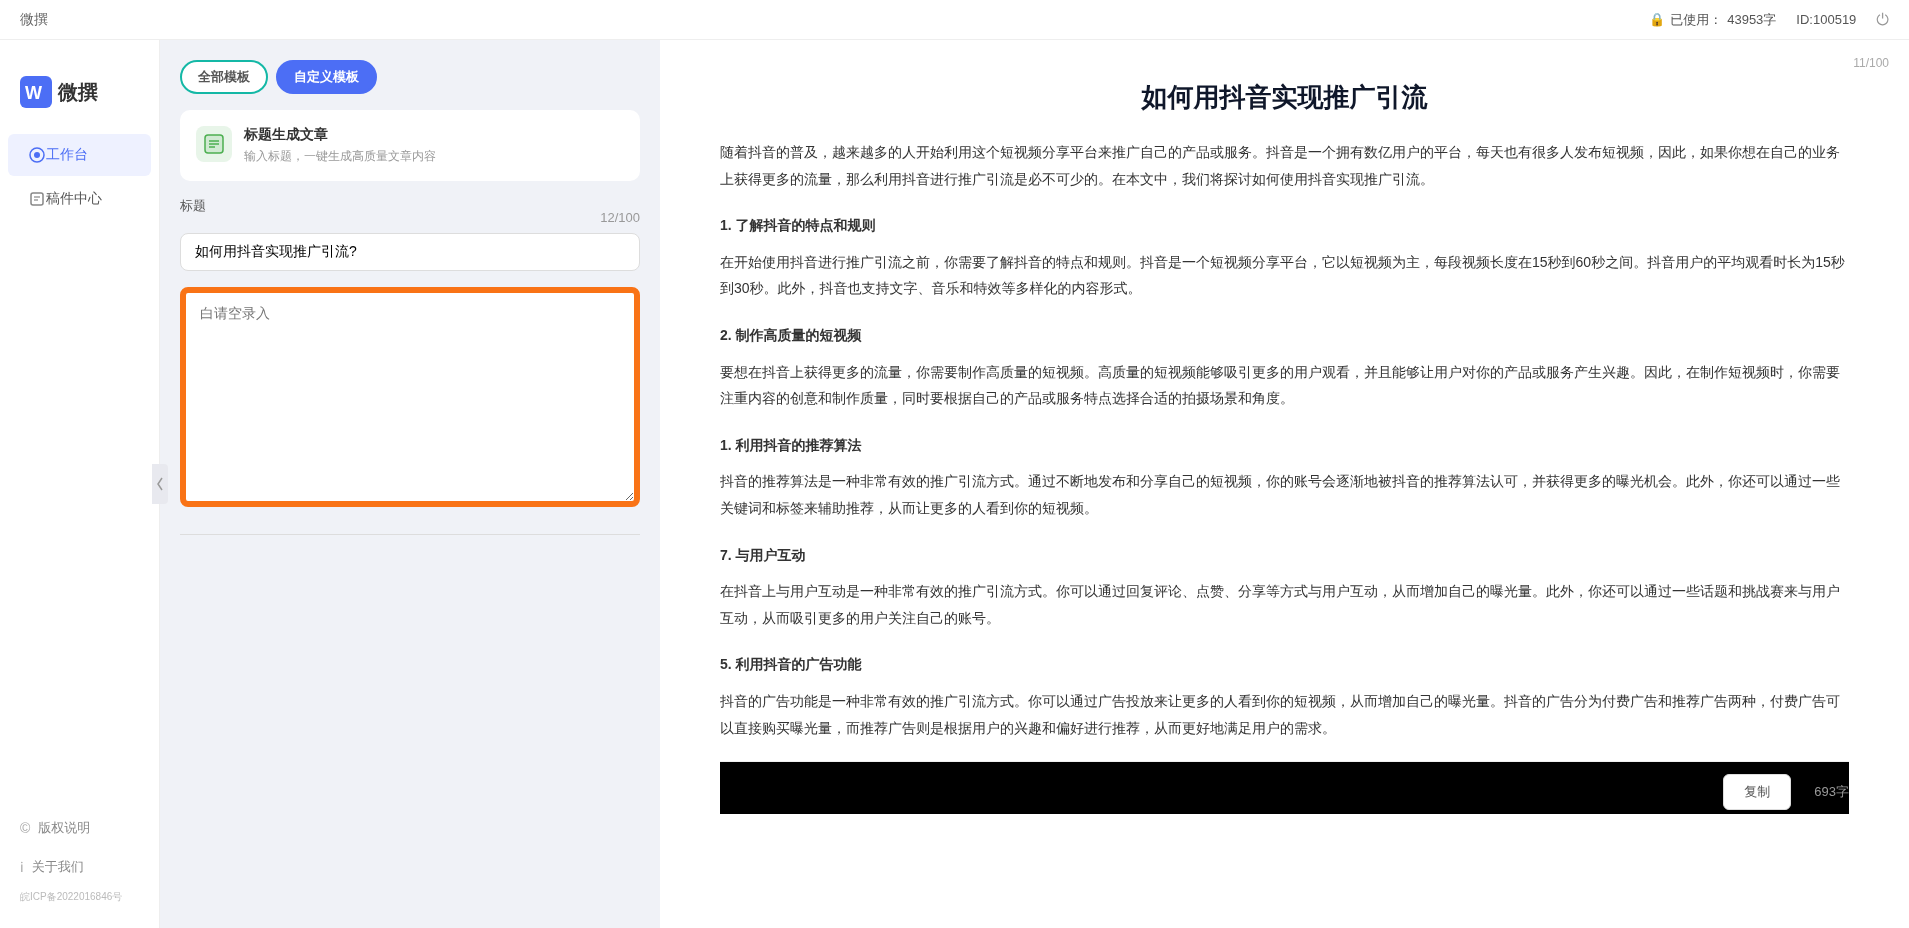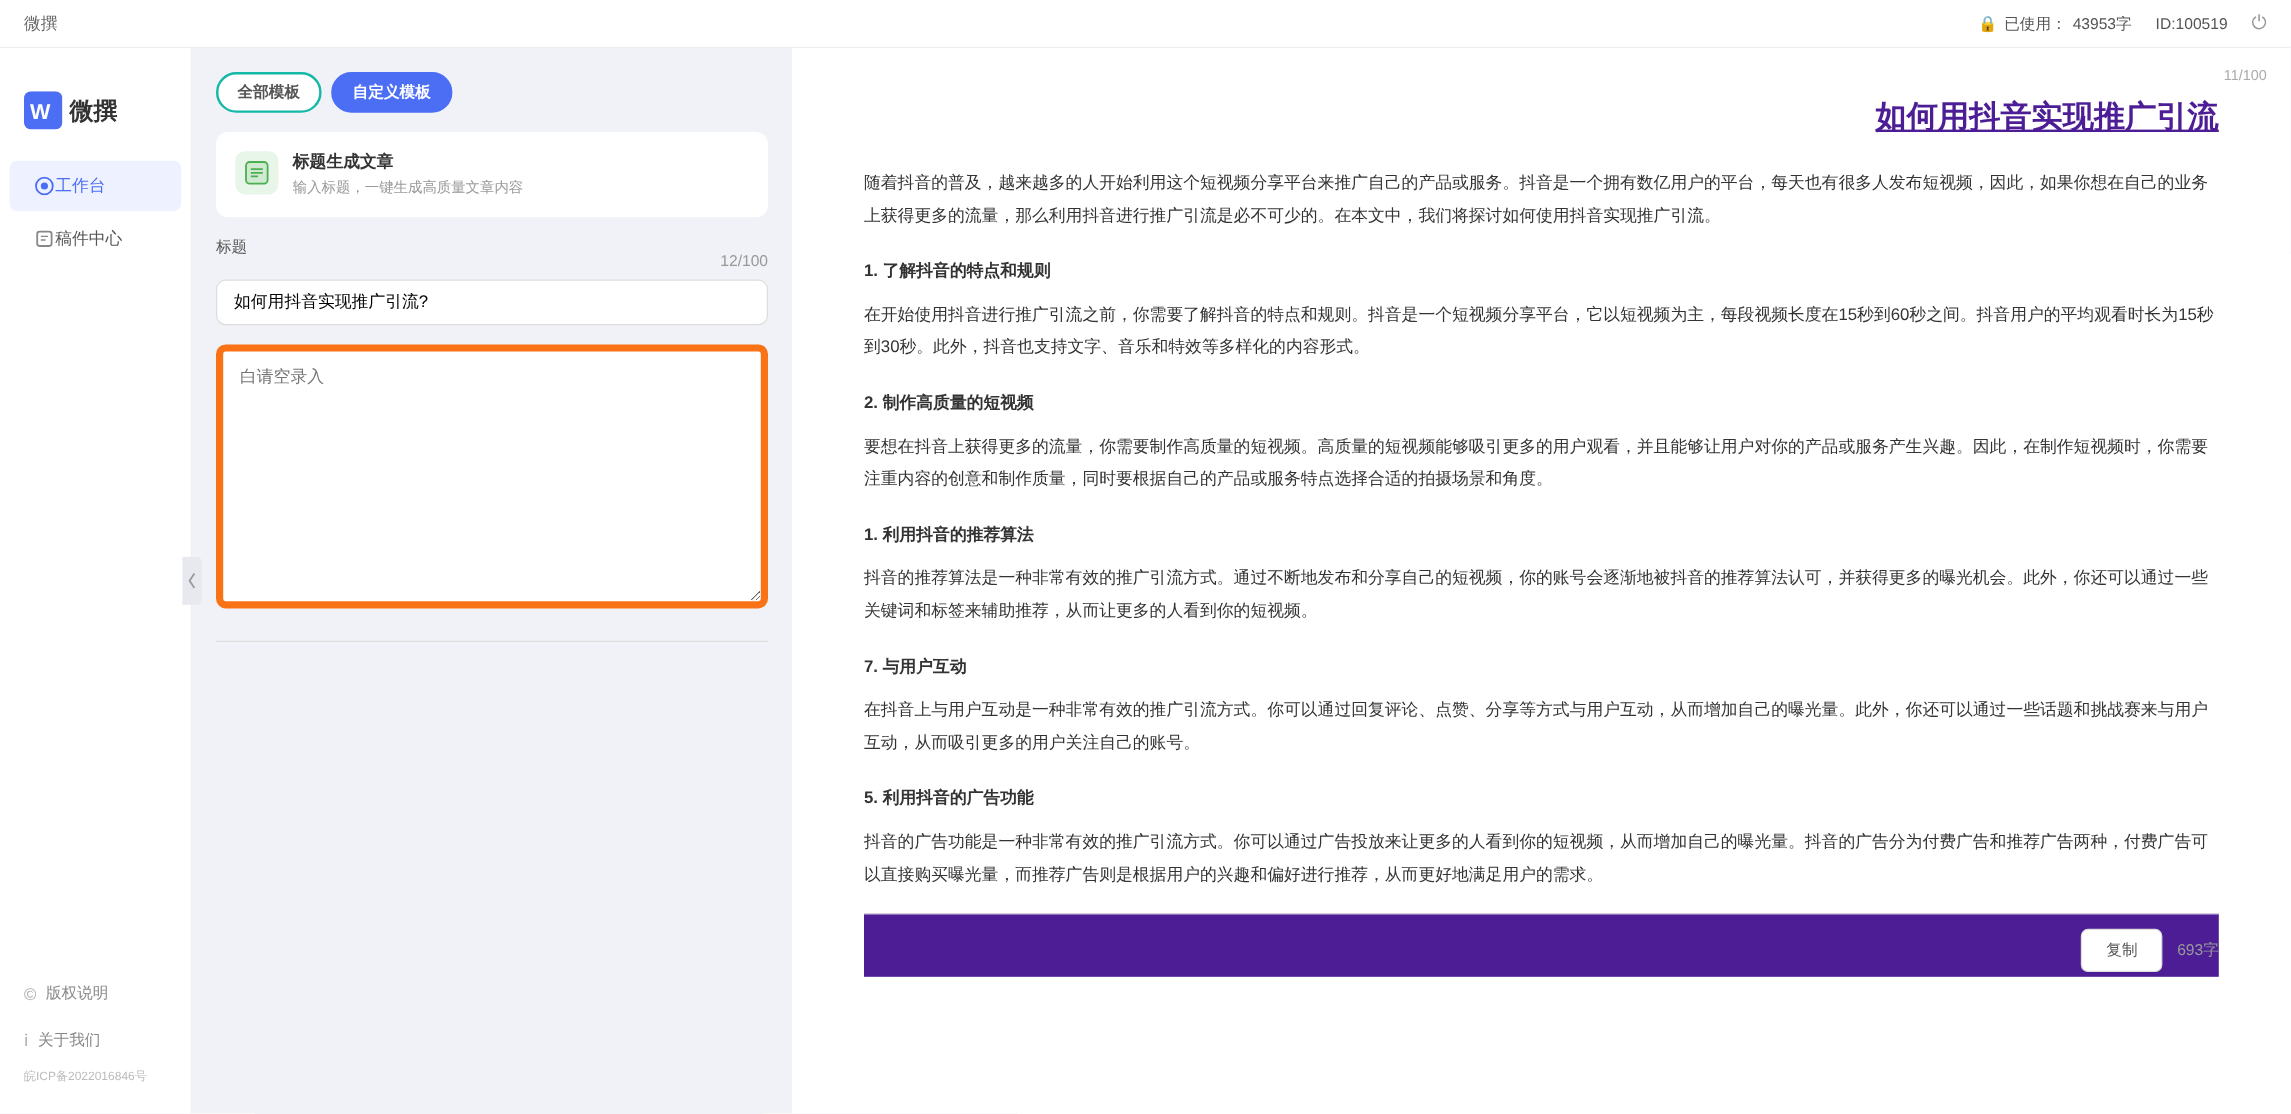--- a/index.html
+++ b/index.html
@@ -48,27 +48,27 @@
     .form-label-count { color: #999; margin-top: 13px; }
     .form-input { width: 100%; padding: 10px 14px; border: 1px solid #ddd; border-radius: 8px; font-size: 14px; background: #fff; resize: none; font-family: inherit; }
     .form-textarea { width: 100%; min-height: 220px; padding: 12px 14px; border: 6px solid #f97316; border-radius: 8px; font-size: 14px; background: #fff; resize: vertical; font-family: inherit; color: #aaa; }
 
     .divider { border: none; border-top: 1px solid #ddd; margin: 8px 0; }
 
     .generate-btn { width: 100%; padding: 14px; background: #4c6ef5; color: #fff; border: none; border-radius: 8px; font-size: 15px; cursor: pointer; font-family: inherit; font-weight: 500; }
 
     
     .content-panel { flex: 1; background: #fff; overflow-y: auto; padding: 40px 60px; position: relative; }
-    .content-title { font-size: 26px; font-weight: bold; text-align: right; color: #4c1d95; margin-bottom: 24px; text-decoration: underline; }
+    .content-title { font-size: 26px; font-weight: bold; text-align: center; color: #0f172a; margin-bottom: 24px; }
     .content-count { position: absolute; top: 16px; right: 20px; font-size: 12px; color: #aaa; text-align: center; }
     .content-body { font-size: 14px; line-height: 1.9; color: #333; }
     .content-body p { margin-bottom: 16px; }
     .content-body .section-title { font-weight: 600; margin: 20px 0 10px 0; }
 
-    .content-footer { position: sticky; bottom: 0; background: #4c1d95; padding: 12px 0 4px 0; display: flex; justify-content: flex-end; align-items: center; gap: 12px; border-top: 1px solid #f0f0f0; margin-top: 20px; }
+    .content-footer { position: sticky; bottom: 0; background: #000000; padding: 12px 0 4px 0; display: flex; justify-content: flex-end; align-items: center; gap: 23px; border-top: 1px solid #f0f0f0; margin-top: 20px; }
     .copy-btn { padding: 8px 20px; border: 1px solid #ddd; border-radius: 6px; background: #fff; cursor: pointer; font-size: 13px; color: #555; }
     .word-count-badge { font-size: 13px; color: #999; }
 
     
     .logo-svg { display: flex; align-items: center; gap: 6px; padding: 16px 20px 24px 20px; }
   </style>
 </head>
 <body>
 
 <div class="app-wrapper">

